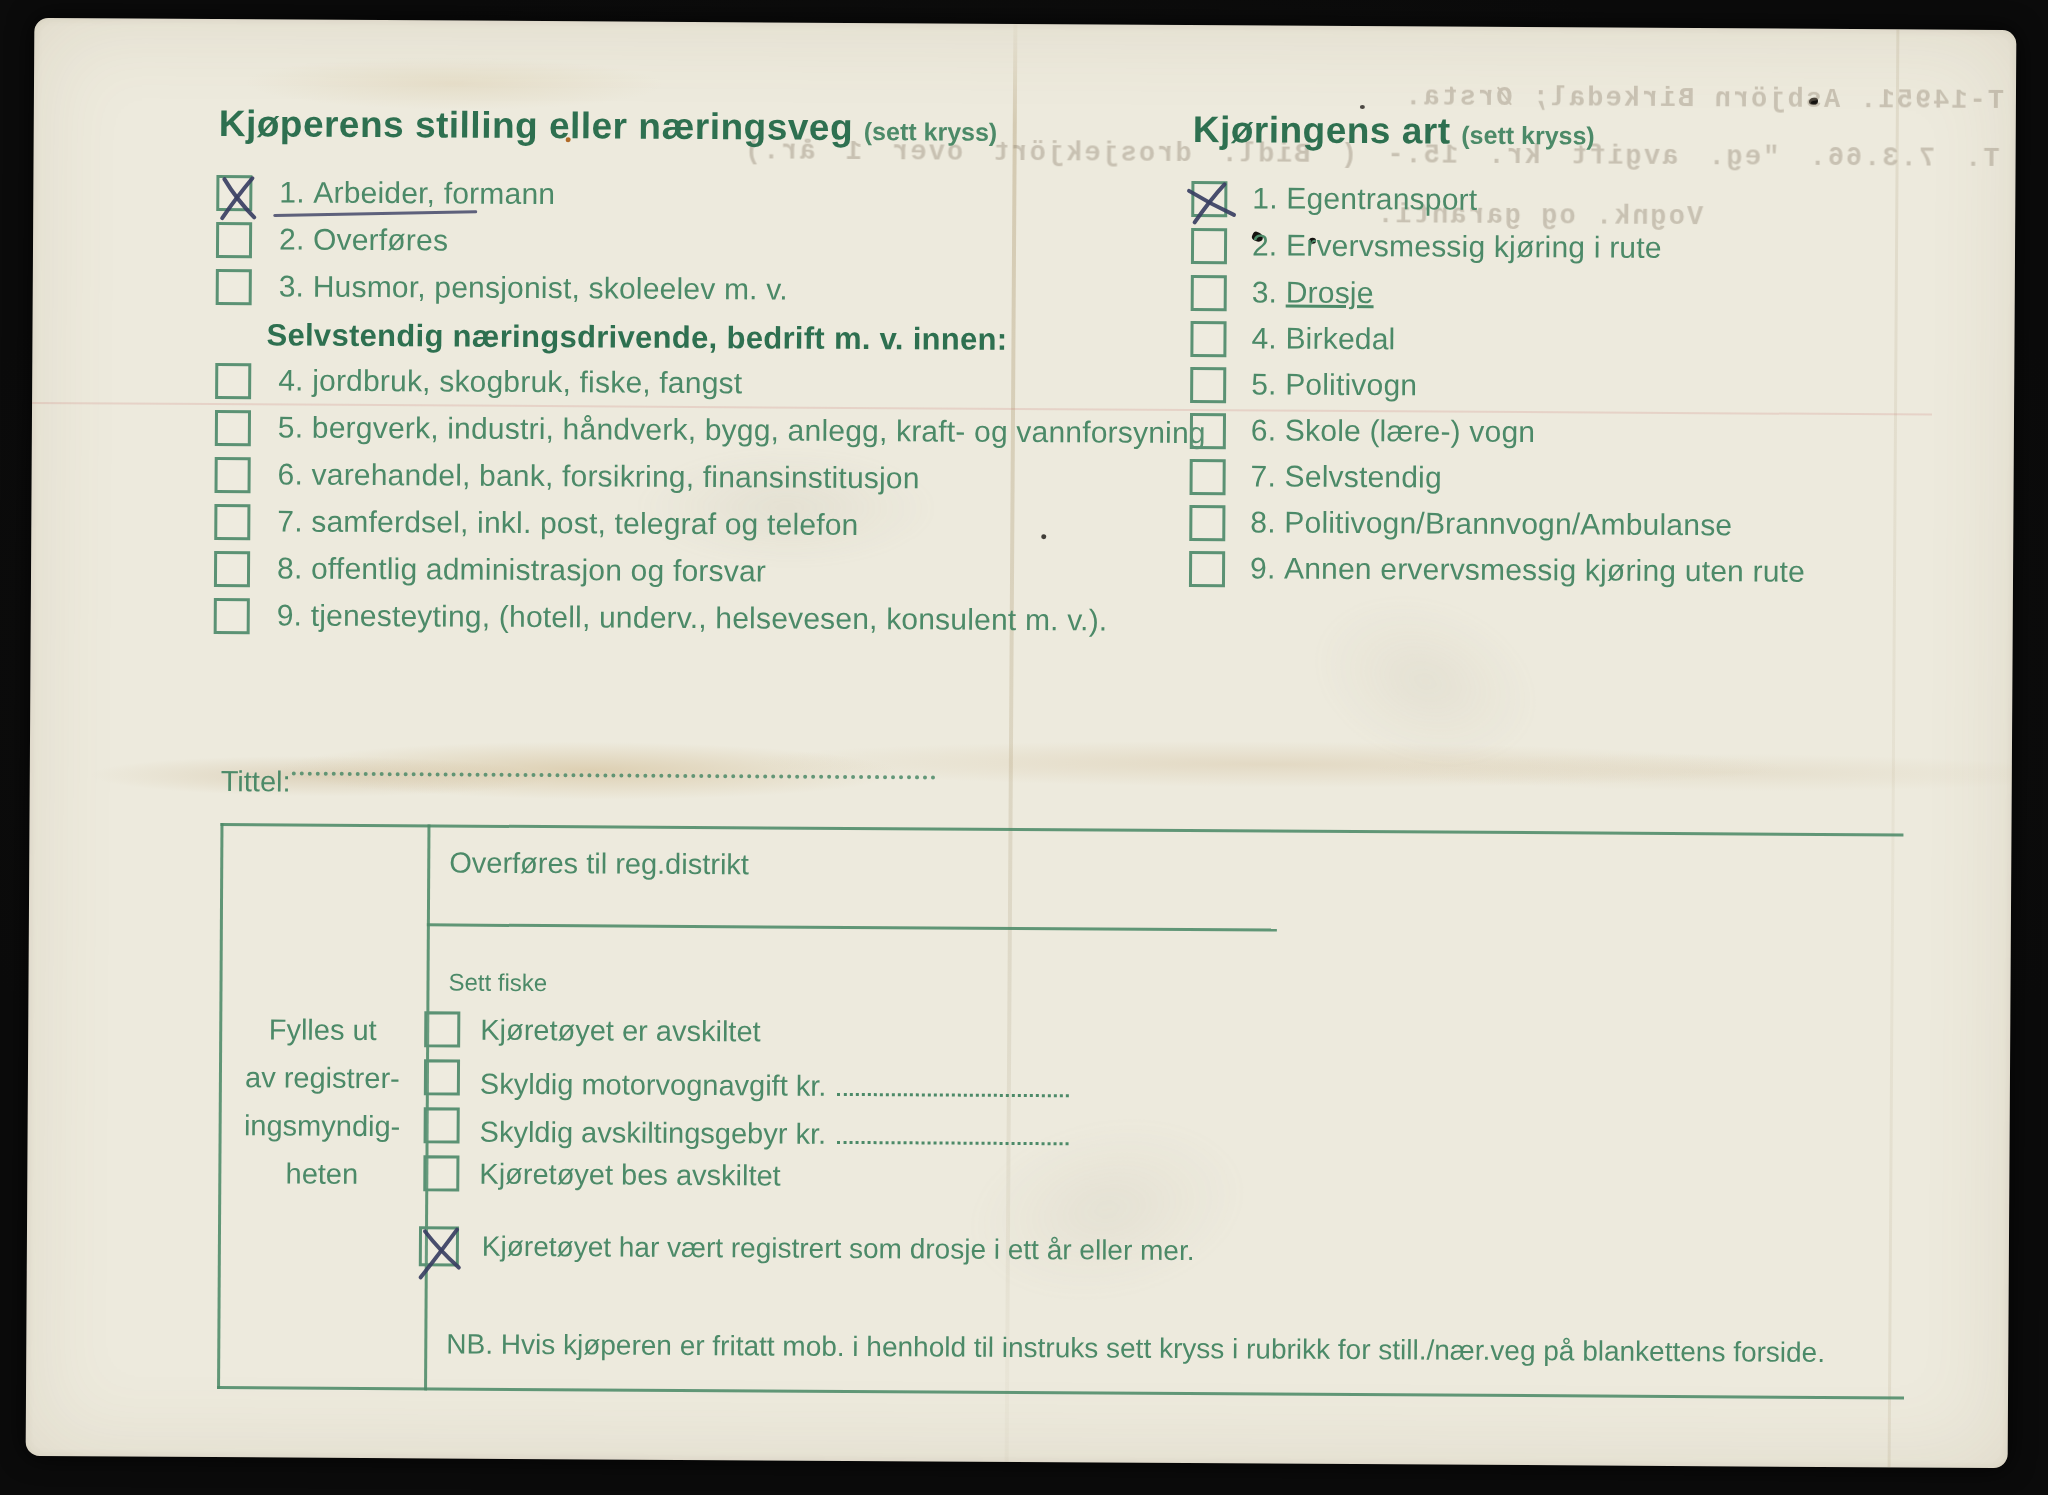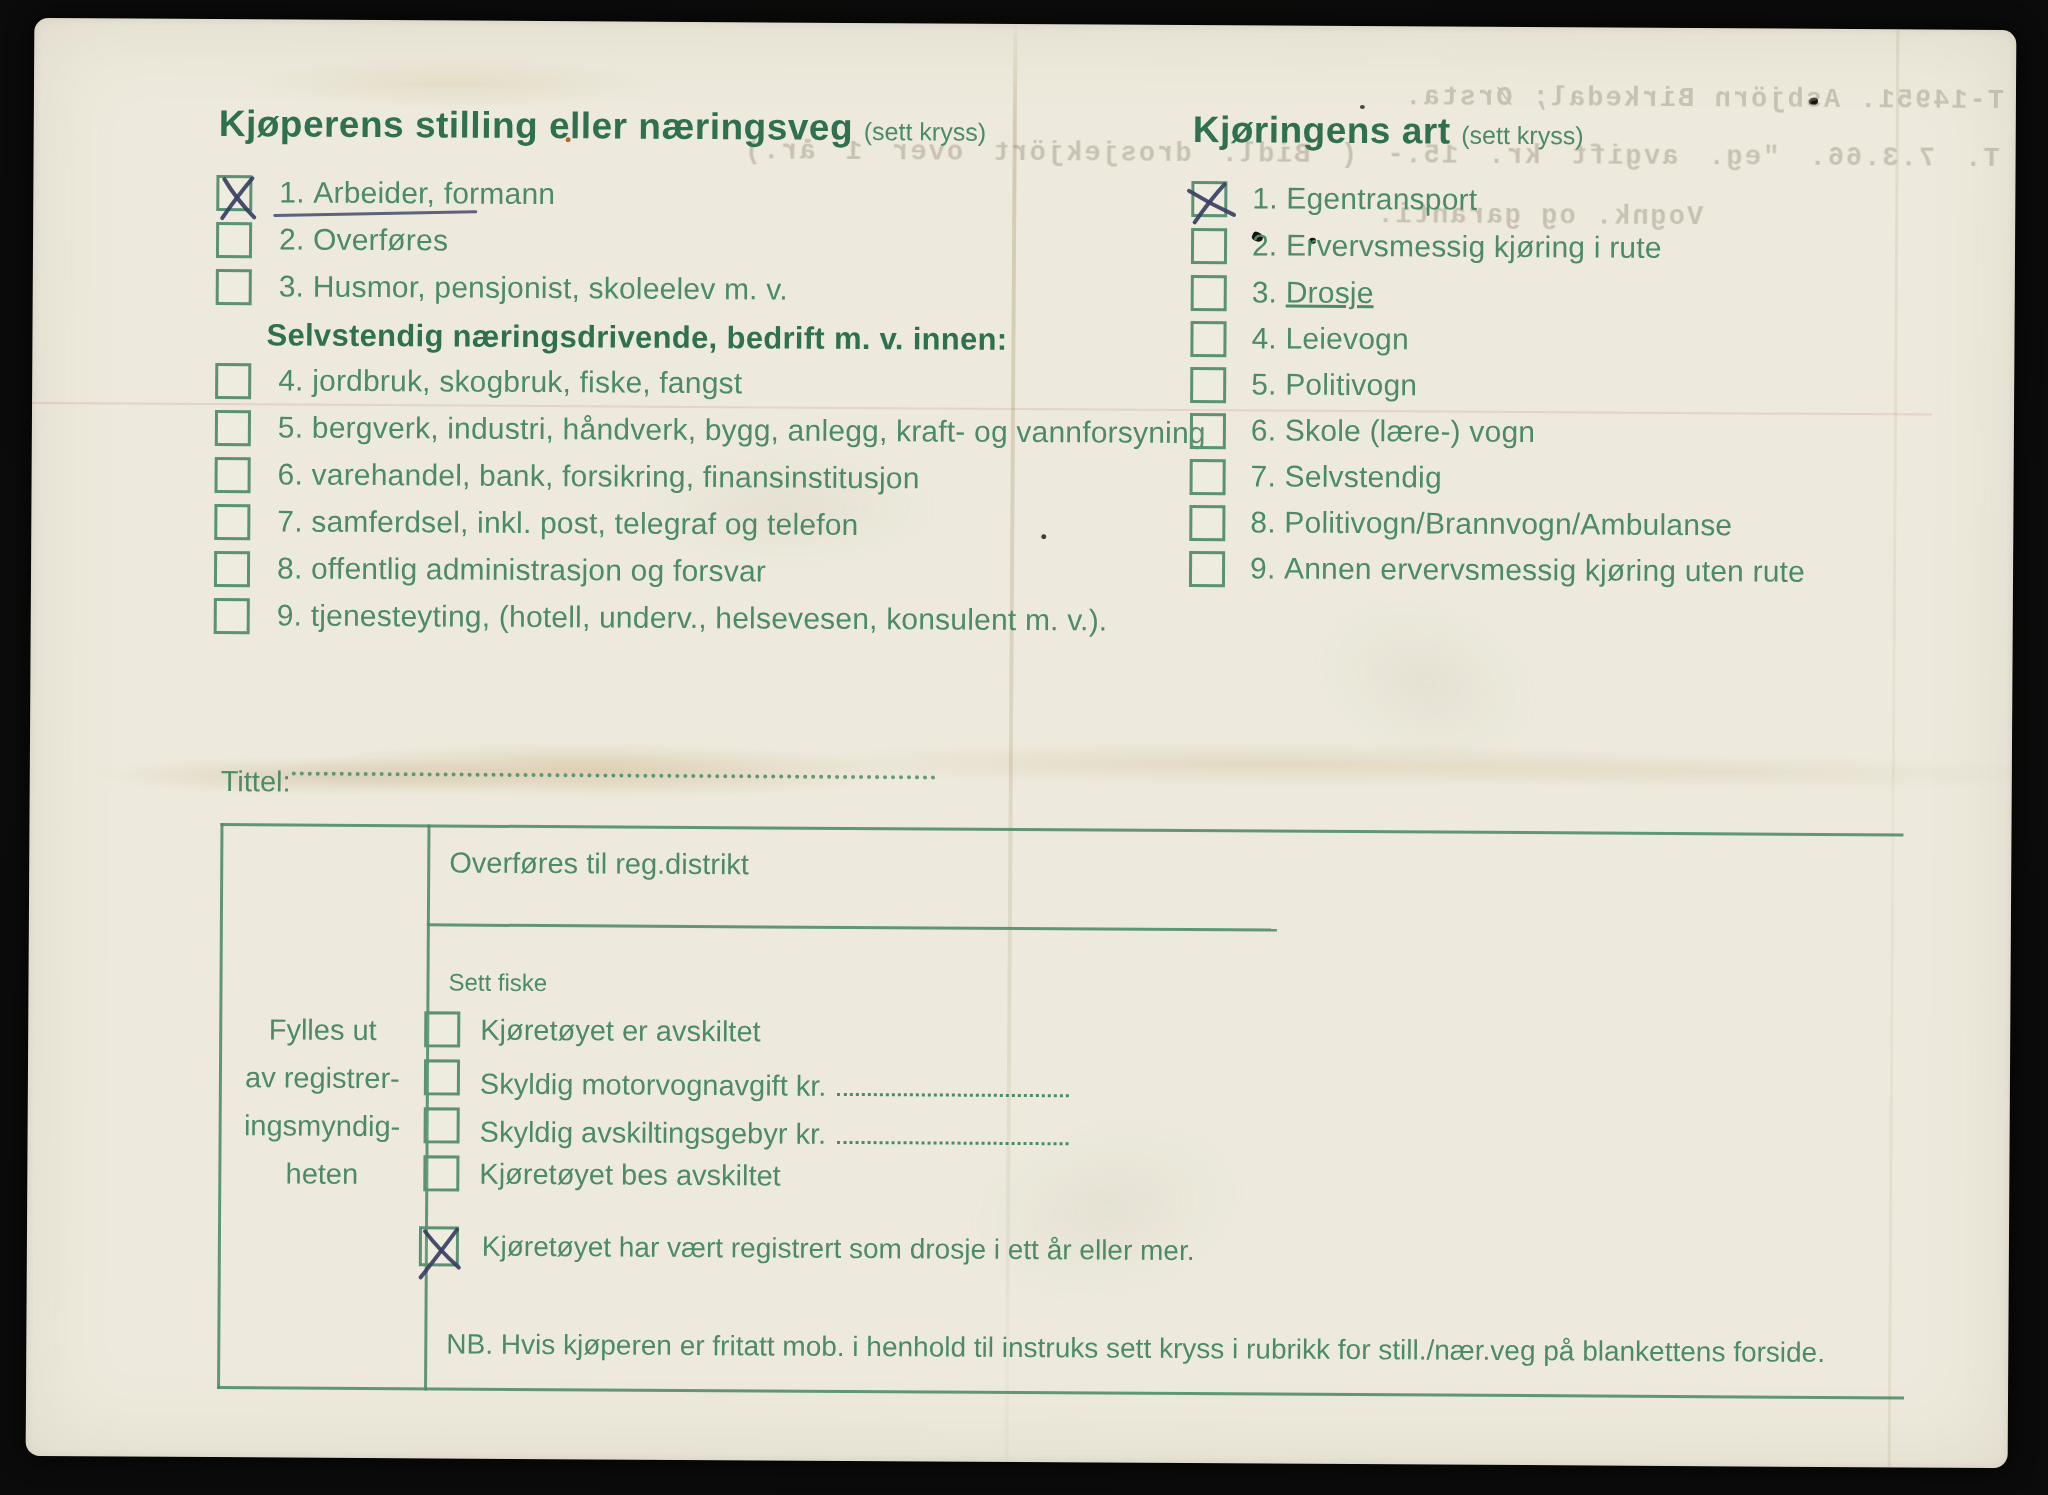--- a/index.html
+++ b/index.html
@@ -43,21 +43,21 @@
   .speck.s5{left:1326px;top:79px;width:5px;height:4px;opacity:.75;}
   .speck.s6{left:532px;top:116px;width:5px;height:5px;background:#b06a28;}
   
   .bleed{color:var(--bleed);opacity:.42;font-family:"Liberation Mono",monospace;font-weight:bold;
     transform:scaleX(-1);letter-spacing:2px;filter:blur(.5px);white-space:nowrap;}
   .bleed.l1{left:1140px;top:56px;width:830px;font-size:27px;text-align:left;}
   .bleed.l2{left:520px;top:114px;width:1446px;font-size:27px;word-spacing:10px;}
   .bleed.l3{left:1190px;top:174px;width:480px;font-size:27px;}
   
   .g-title{color:var(--green-dark);font-weight:bold;font-size:37px;letter-spacing:.5px;white-space:nowrap;}
-  .g-title .note{font-weight:normal;font-size:25px;color:var(--green);letter-spacing:0;}
+  .g-title .note{font-weight:bold;font-size:25px;color:var(--green);letter-spacing:0;}
   .cb{position:absolute;width:36px;height:36px;border:3px solid var(--box-green);background:rgba(255,255,255,.06);box-sizing:border-box;}
   .rowtext{position:absolute;white-space:nowrap;color:var(--green);font-size:30px;letter-spacing:.2px;}
   .rowtext .num{display:inline-block;min-width:34px;}
   .subhead{position:absolute;color:var(--green-dark);font-weight:bold;font-size:31px;white-space:nowrap;letter-spacing:.3px;}
   .penx{position:absolute;pointer-events:none;}
   .penx path{stroke:var(--pen);stroke-width:4;fill:none;stroke-linecap:round;opacity:.92;}
   .pen-underline{position:absolute;height:3px;background:var(--pen);opacity:.8;border-radius:2px;}
   
   .tittel{color:var(--green);font-size:29px;}
   .dotline{border-bottom:4px dotted var(--green);opacity:.85;}
@@ -145,21 +145,21 @@
     </div>
     <div class="rowtext" style="left:1219px;top:156px;"><span class="num">1.</span><span>Egentransport</span></div>
 
     <div class="cb" style="left:1158px;top:203px;"></div>
     <div class="rowtext" style="left:1219px;top:203px;"><span class="num">2.</span><span>Ervervsmessig kjøring i rute</span></div>
 
     <div class="cb" style="left:1158px;top:250px;"></div>
     <div class="rowtext" style="left:1219px;top:250px;text-decoration:underline;"><span class="num">3.</span><span>Drosje</span></div>
 
     <div class="cb" style="left:1158px;top:296px;"></div>
-    <div class="rowtext" style="left:1219px;top:296px;"><span class="num">4.</span><span>Leievogn</span></div>
+    <div class="rowtext" style="left:1219px;top:296px;"><span class="num">4.</span><span>Birkedal</span></div>
 
     <div class="cb" style="left:1158px;top:342px;"></div>
     <div class="rowtext" style="left:1219px;top:342px;"><span class="num">5.</span><span>Politivogn</span></div>
 
     <div class="cb" style="left:1158px;top:388px;"></div>
     <div class="rowtext" style="left:1219px;top:388px;"><span class="num">6.</span><span>Skole (lære-) vogn</span></div>
 
     <div class="cb" style="left:1158px;top:434px;"></div>
     <div class="rowtext" style="left:1219px;top:434px;"><span class="num">7.</span><span>Selvstendig</span></div>
 

